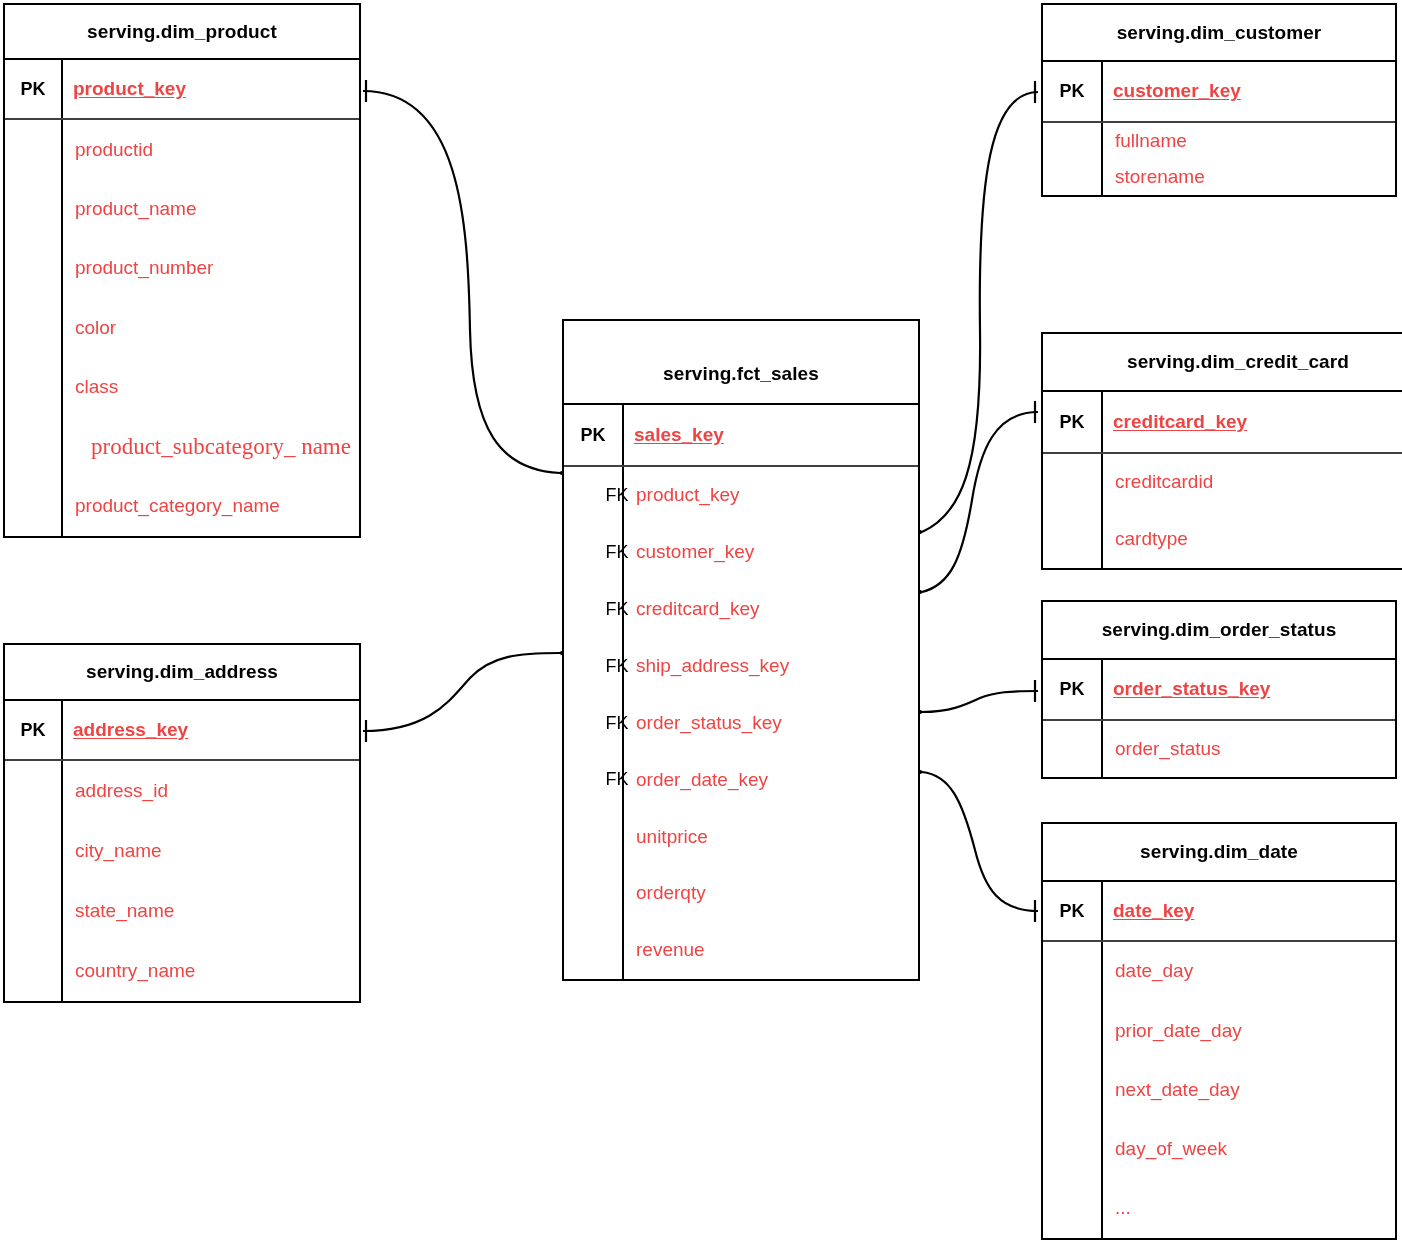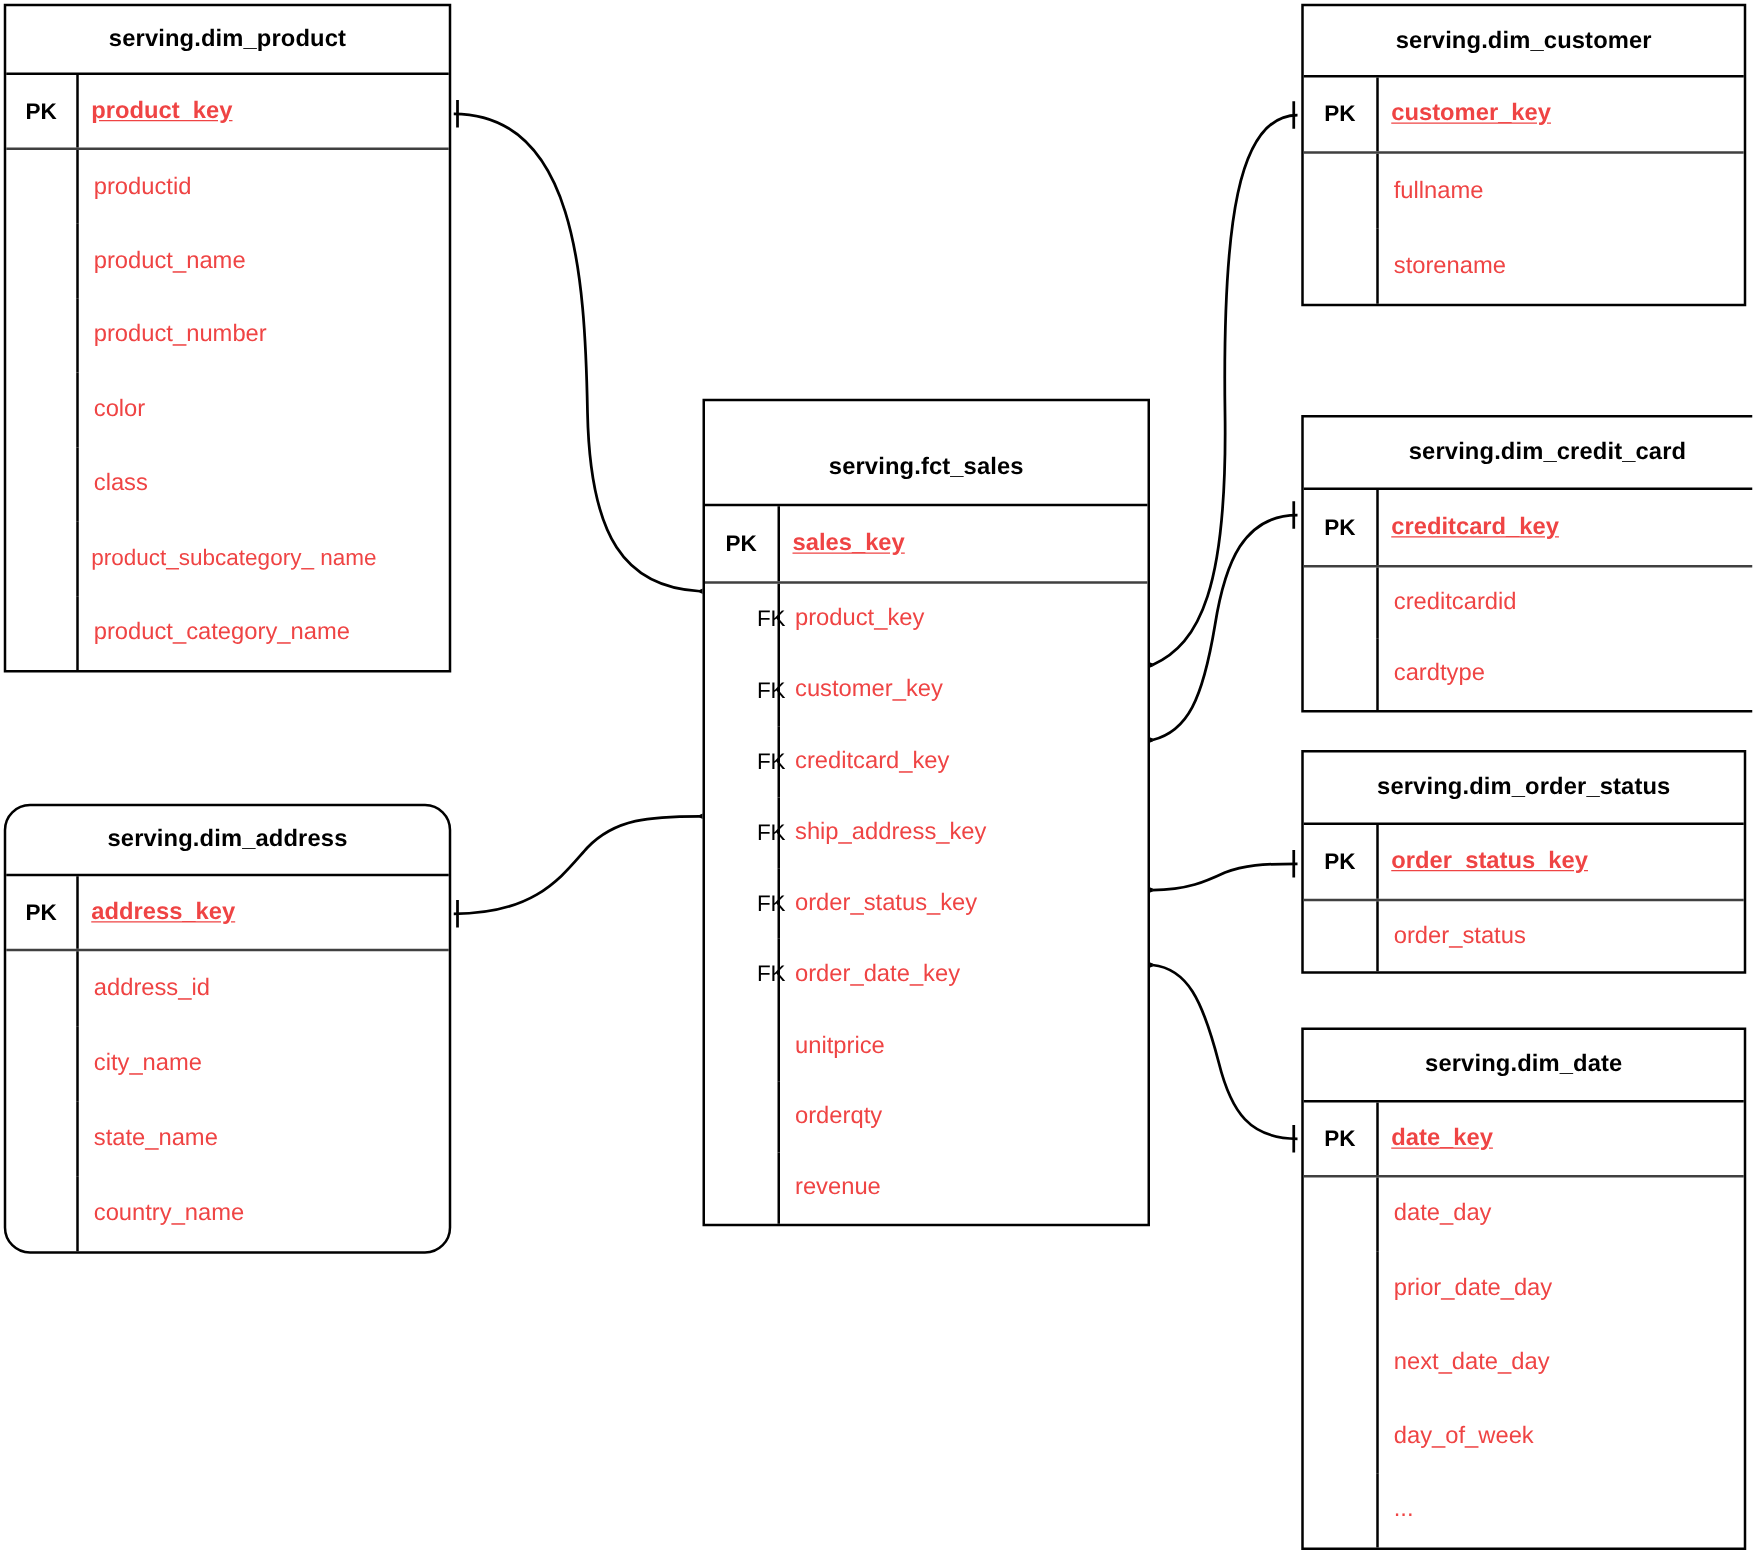--- a/index.html
+++ b/index.html
@@ -93,23 +93,24 @@
     color: #000000;
     padding-left: 48px;
   }
   .attrs .namecell {
     font-weight: normal;
     text-decoration: none;
     padding-left: 12px;
   }
   .wrapname {
     display: block;
-    padding-left: 10px;
-    font-size: 18px;
+    padding-left: 28px;
+    font-size: 23px;
     line-height: 1.15;
+    font-family: Liberation Serif, serif;
   }
 </style>
 </head>
 <body>
 
 <div id="canvas">
   <svg id="connectors" viewBox="0 0 1402 1242" xmlns="http://www.w3.org/2000/svg">
       <g>
         <path d="M 363,91 C 460,91 468,220 470,330 C 472,430 500,470 560,473" fill="none" stroke="#000000" stroke-width="2.2"></path>
         <line x1="366" y1="80" x2="366" y2="102" stroke="#000000" stroke-width="2.2"></line>
@@ -185,21 +186,21 @@
           <div class="namecell" style="display: flex; align-items: center; padding-left: 0px;">
             <span class="wrapname">product_subcategory_ name</span>
           </div>
         </div>
         <div class="row">
           <div class="keycell" style="flex-basis: 58px; width: 58px;"></div>
           <div class="namecell">product_category_name</div>
         </div>
       </div>
     </div>
-    <div class="entity" style="left: 3px; top: 643px; width: 358px; height: 360px; border-radius: 21px;">
+    <div class="entity" style="left: 3px; top: 643px; width: 358px; height: 360px;">
       <div class="entity-title" style="height: 56px;">serving.dim_address</div>
       <div class="row pkrow" style="height: 60px; flex: 0 0 60px;">
         <div class="keycell bold" style="flex-basis: 58px; width: 58px;">PK</div>
         <div class="namecell key">address_key</div>
       </div>
       <div class="attrs">
         <div class="row">
           <div class="keycell" style="flex-basis: 58px; width: 58px;"></div>
           <div class="namecell">address_id</div>
         </div>
@@ -255,21 +256,21 @@
         <div class="row">
           <div class="keycell" style="flex-basis: 60px; width: 60px;"></div>
           <div class="namecell">orderqty</div>
         </div>
         <div class="row">
           <div class="keycell" style="flex-basis: 60px; width: 60px;"></div>
           <div class="namecell">revenue</div>
         </div>
       </div>
     </div>
-    <div class="entity" style="left: 1041px; top: 3px; width: 356px; height: 242px;">
+    <div class="entity" style="left: 1041px; top: 3px; width: 356px; height: 194px;">
       <div class="entity-title" style="height: 57px;">serving.dim_customer</div>
       <div class="row pkrow" style="height: 61px; flex: 0 0 61px;">
         <div class="keycell bold" style="flex-basis: 60px; width: 60px;">PK</div>
         <div class="namecell key">customer_key</div>
       </div>
       <div class="attrs">
         <div class="row">
           <div class="keycell" style="flex-basis: 60px; width: 60px;"></div>
           <div class="namecell">fullname</div>
         </div>

